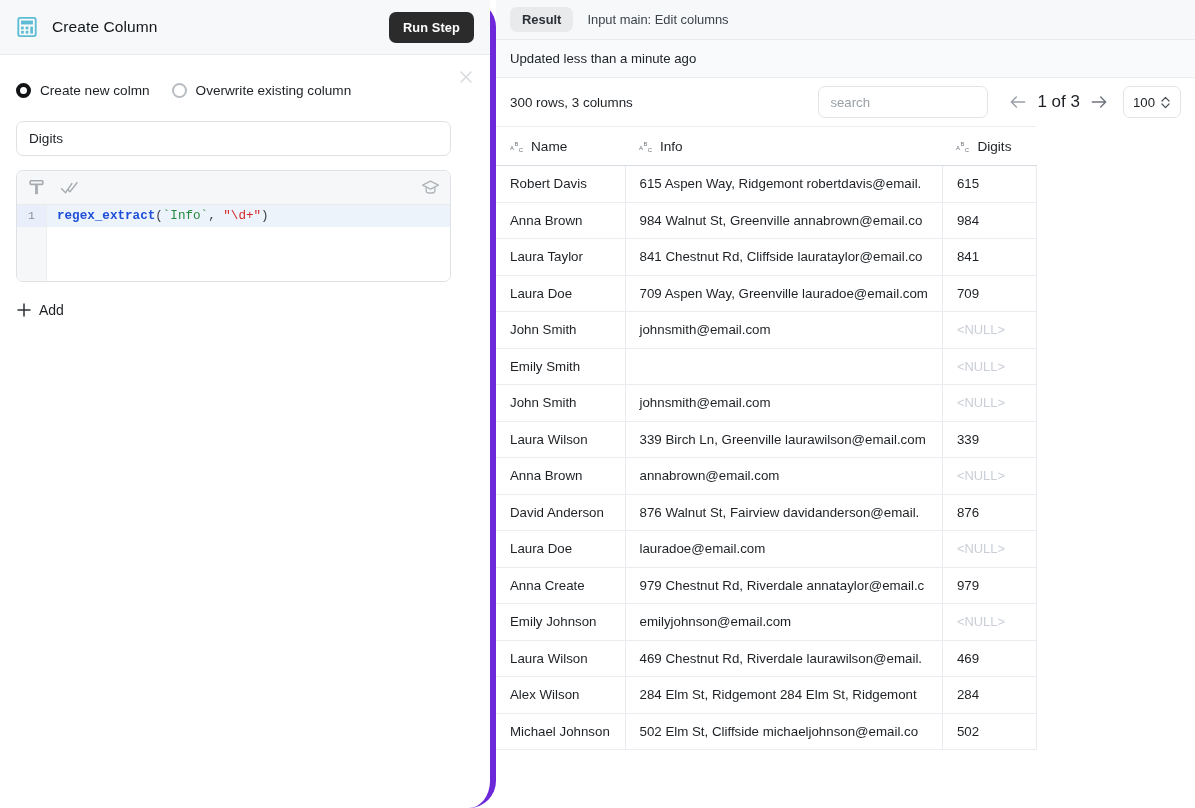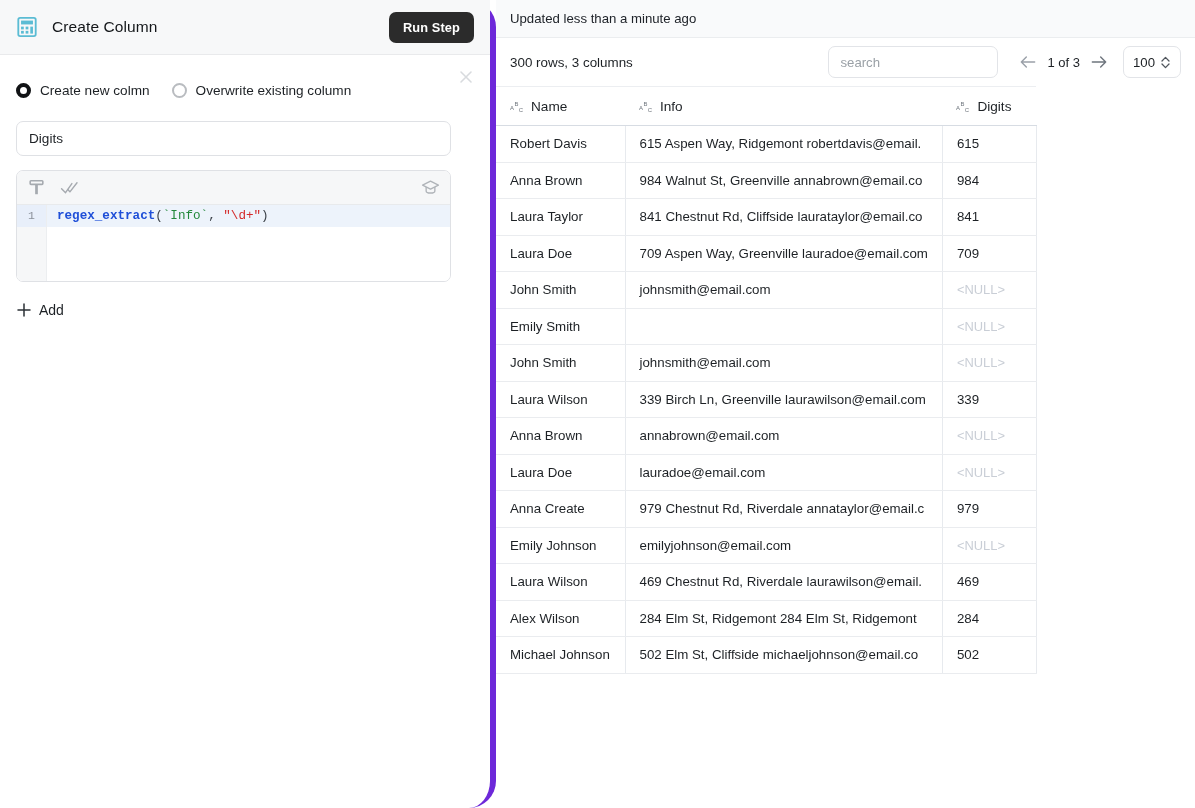--- a/index.html
+++ b/index.html
@@ -168,21 +168,21 @@
   .search-input {
     width: 170px; height: 32px;
     border: 1px solid #e2e4e8; border-radius: 7px;
     padding: 0 11px; font-size: 13.2px;
     font-family: "Liberation Sans", sans-serif;
     color: #1d2125; outline: none; background: #fff;
   }
   .search-input::placeholder { color: #9aa0a6; }
   .pager { display: flex; align-items: center; gap: 9px; margin: 0 14px 0 20px; }
   .pager-arrow { width: 20px; height: 20px; cursor: pointer; }
-  .pager-label { font-size: 13px; color: #1d2125; white-space: nowrap; }
+  .pager-label { font-size: 17px; color: #1d2125; white-space: nowrap; }
   .page-size {
     height: 32px; min-width: 52px;
     border: 1px solid #e2e4e8; border-radius: 7px;
     display: flex; align-items: center; justify-content: center;
     gap: 5px; padding: 0 9px; cursor: pointer; background: #fff;
   }
   .page-size-val { font-size: 13.2px; color: #1d2125; }
 
   
   .table-wrap { flex: 1; overflow: hidden; background: #fff; }
@@ -282,20 +282,24 @@
           <path d="M8 2 V14 M2 8 H14" stroke="#2b3036" stroke-width="1.5" stroke-linecap="round" fill="none"></path>
         </svg>
         <span class="add-label">Add</span>
       </div>
 
     </div>
   </div>
 
   <div id="right-panel">
 
+    <div class="tabs-bar">
+      <div class="tab active">Result</div>
+      <div class="tab-sub">Input main: Edit columns</div>
+    </div>
 
     <div class="updated-bar">
       <span>Updated less than a minute ago</span>
     </div>
 
     <div class="toolbar">
       <div class="row-count">300 rows, 3 columns</div>
 
       <input class="search-input" type="text" placeholder="search" style="">
 
@@ -394,20 +398,25 @@
               <td class="col-name">Laura Wilson</td>
               <td class="col-info">339 Birch Ln, Greenville laurawilson@email.com</td>
               <td class="col-digits">339</td>
             </tr>
             <tr>
               <td class="col-name">Anna Brown</td>
               <td class="col-info">annabrown@email.com</td>
               <td class="col-digits"><span class="null-val">&lt;NULL&gt;</span></td>
             </tr>
             <tr>
+              <td class="col-name">David Anderson</td>
+              <td class="col-info">876 Walnut St, Fairview davidanderson@email.</td>
+              <td class="col-digits">876</td>
+            </tr>
+            <tr>
               <td class="col-name">Laura Doe</td>
               <td class="col-info">lauradoe@email.com</td>
               <td class="col-digits"><span class="null-val">&lt;NULL&gt;</span></td>
             </tr>
             <tr>
               <td class="col-name">Anna Create</td>
               <td class="col-info">979 Chestnut Rd, Riverdale annataylor@email.c</td>
               <td class="col-digits">979</td>
             </tr>
             <tr>

